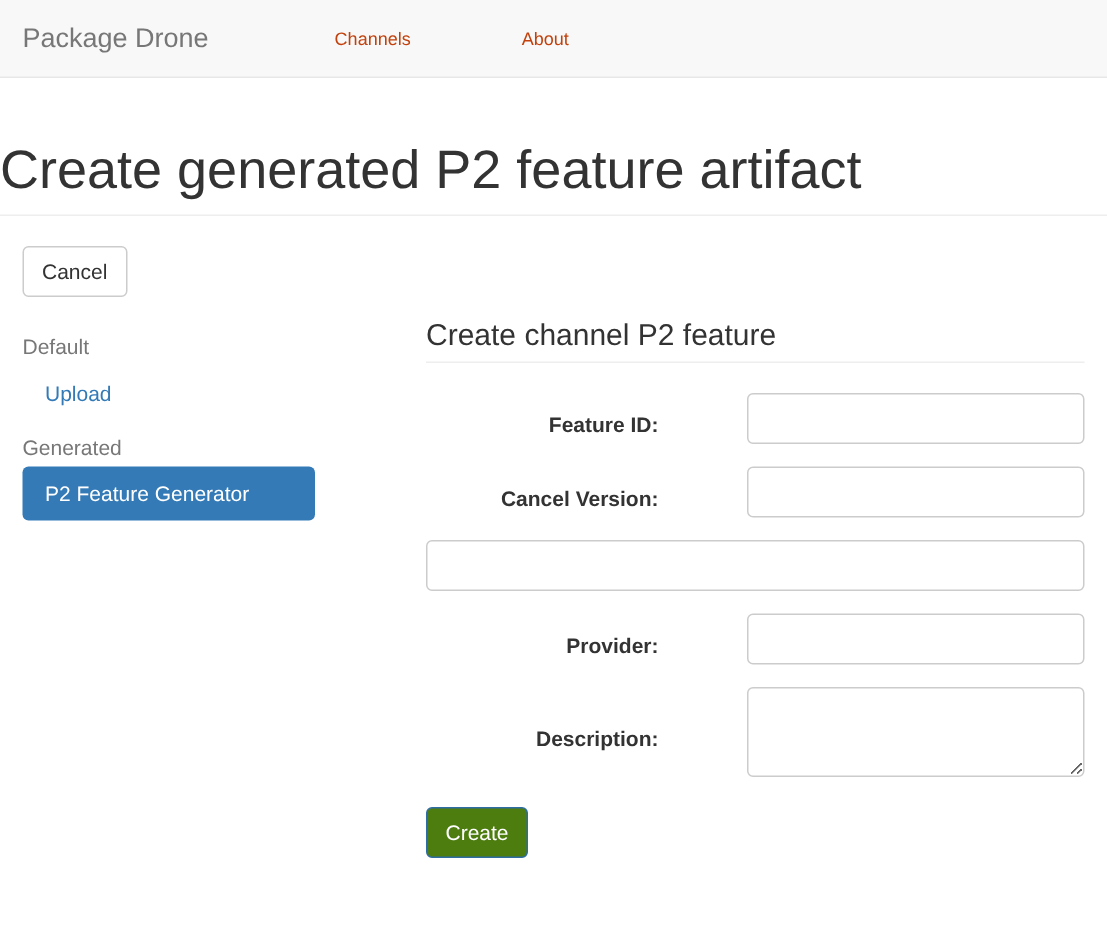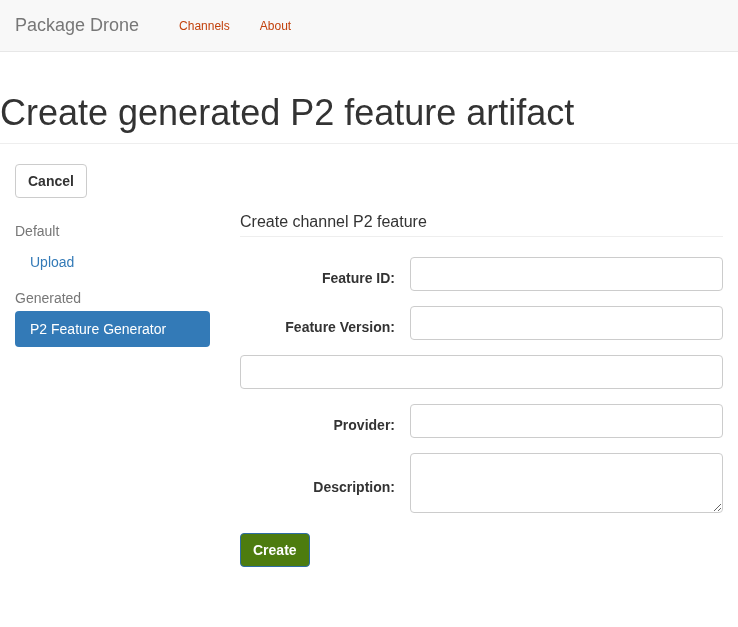--- a/index.html
+++ b/index.html
@@ -1,35 +1,35 @@
 <!DOCTYPE html>
 <html><head>
   <meta charset="utf-8">
   <style>
-    * { box-sizing: border-box; margin: 0; padding: 0; }
+    * { box-sizing: border-box; margin: 0; padding: 0; gap: 44px; }
     body { font-family: "Helvetica Neue", Helvetica, Arial, sans-serif; font-size: 14px; color: #333; background: #fff; }
     .navbar { background: #f8f8f8; border-bottom: 1px solid #e7e7e7; min-height: 50px; padding: 0 15px; display: flex; align-items: center; }
     .navbar-brand { font-size: 18px; color: #777; text-decoration: none; padding: 15px 15px 15px 0; }
     .navbar-nav { display: flex; list-style: none; margin-left: 10px; }
     .navbar-nav li a { display: block; padding: 15px; color: #c2410c; text-decoration: none; font-size: 12px; }
     .page-header { padding: 0 0 9px; margin: 40px 0 20px 0; border-bottom: 1px solid #eee; }
     .page-header h1 { font-size: 36px; font-weight: 500; color: #333; }
     .container-full { padding: 0 15px; }
     .toolbar { margin-bottom: 15px; }
-    .btn { display: inline-block; padding: 6px 12px; font-size: 14px; font-weight: 700; line-height: 1.42857143; text-align: center; cursor: pointer; border: 1px solid transparent; border-radius: 4px; text-decoration: none; background: none; }
+    .btn { display: inline-block; padding: 6px 12px; font-size: 14px; font-weight: 400; line-height: 1.42857143; text-align: center; cursor: pointer; border: 1px solid transparent; border-radius: 4px; text-decoration: none; background: none; }
     .btn-default { color: #333; background-color: #fff; border-color: #ccc; }
     .btn-primary { color: #fff; background-color: #4d7c0f; border-color: #2e6da4; }
     .content-row { display: flex; }
     .sidebar { width: 210px; padding-right: 15px; }
     .sidebar-header { color: #777; padding: 10px 0 5px 0; font-size: 14px; }
     .nav-pills { list-style: none; }
     .nav-pills li a { display: block; padding: 10px 15px; border-radius: 4px; color: #337ab7; text-decoration: none; font-size: 14px; }
     .nav-pills li.active a { background-color: #337ab7; color: #fff; }
     .main { flex: 1; padding-left: 15px; }
-    .section-title { font-size: 16px; font-weight: 500; color: #333; margin-bottom: 20px; border-bottom: 1px solid #eee; padding-bottom: 5px; }
+    .section-title { font-size: 20px; font-weight: 500; color: #333; margin-bottom: 20px; border-bottom: 1px solid #eee; padding-bottom: 5px; }
     .form-horizontal .form-group { display: flex; margin-bottom: 15px; align-items: center; }
     .control-label { width: 170px; text-align: right; padding-top: 7px; padding-right: 15px; font-weight: 700; font-size: 14px; }
     .form-control-wrap { flex: 1; }
     .form-control { display: block; width: 100%; height: 34px; padding: 6px 12px; font-size: 14px; color: #555; background: #fff; border: 1px solid #ccc; border-radius: 4px; }
     textarea.form-control { height: auto; min-height: 60px; resize: vertical; }
     .form-actions { margin-top: 20px; }
   </style>
 </head>
 <body>
 
@@ -73,21 +73,21 @@
     <div class="main">
       <h3 class="section-title">Create channel P2 feature</h3>
       <form class="form-horizontal">
         <div class="form-group">
           <label class="control-label">Feature ID:</label>
           <div class="form-control-wrap">
             <input type="text" class="form-control" value="" style="">
           </div>
         </div>
         <div class="form-group">
-          <label class="control-label">Feature Version:</label>
+          <label class="control-label">Cancel Version:</label>
           <div class="form-control-wrap">
             <input type="text" class="form-control" value="" style="">
           </div>
         </div>
         <div class="form-group">
           <div class="form-control-wrap">
             <input type="text" class="form-control" value="" style="">
           </div>
         </div>
         <div class="form-group">

